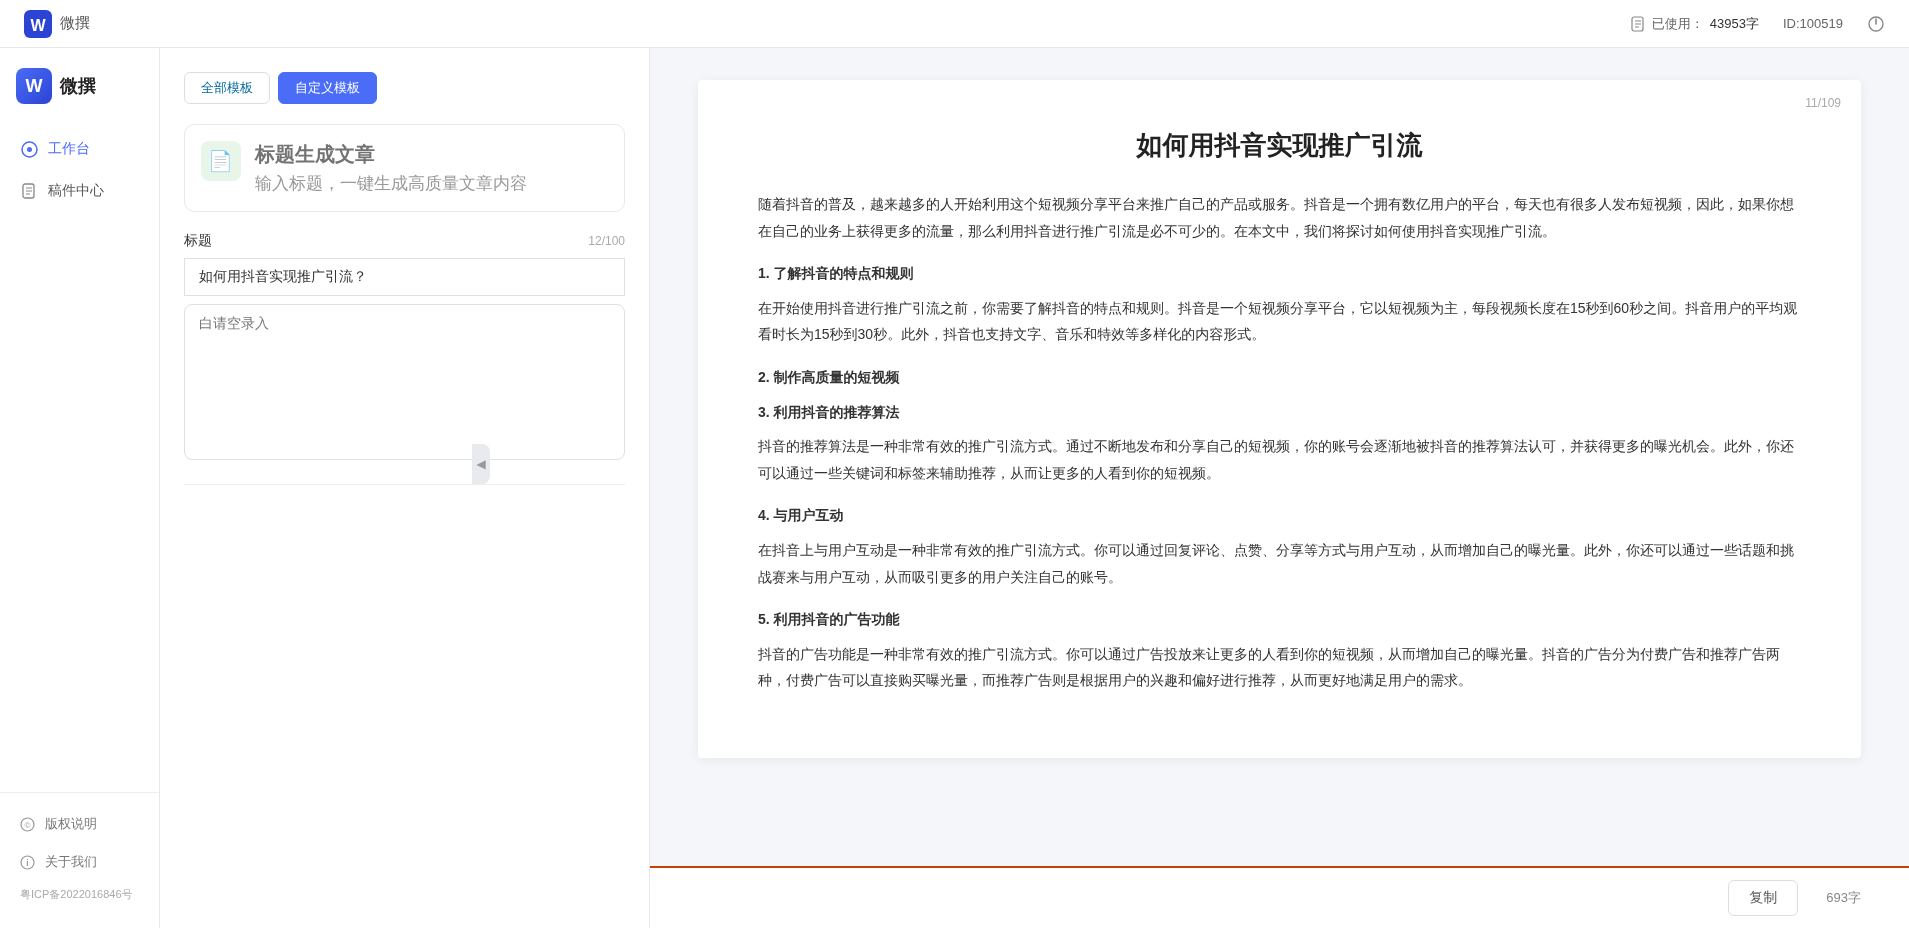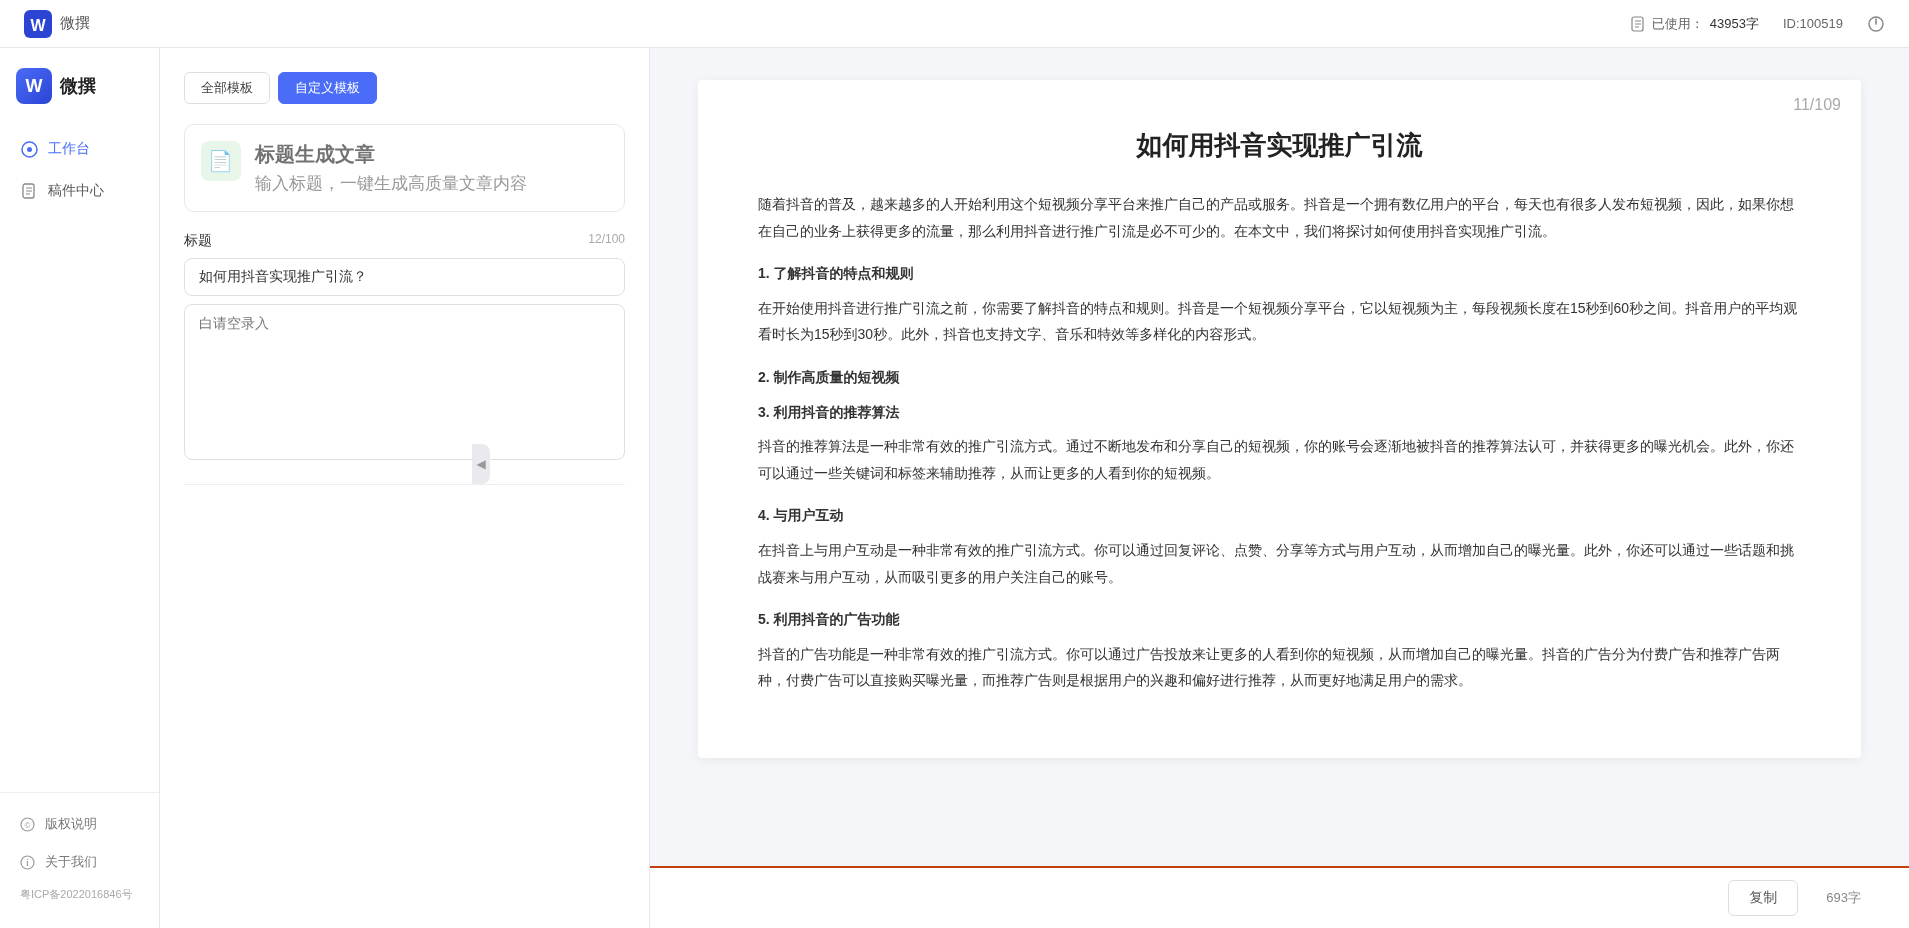--- a/index.html
+++ b/index.html
@@ -136,21 +136,21 @@
       gap: 8px;
       margin-bottom: 20px;
     }
     .filter-btn {
       padding: 6px 16px;
       border-radius: 6px;
       font-size: 13px;
       cursor: pointer;
       border: 1px solid #ddd;
       background: #fff;
-      color: #404040;
+      color: #0369a1;
     }
     .filter-btn.active {
       background: #4a6cf7;
       color: #fff;
       border-color: #4a6cf7;
     }
     
     .template-card {
       display: flex;
       align-items: flex-start;
@@ -183,37 +183,38 @@
     .template-card-desc {
       font-size: 17px;
       color: #999;
     }
     
     .form-section {
       margin-top: 4px;
     }
     .form-label-row {
       display: flex;
+      align-items: center;
       justify-content: space-between;
       margin-bottom: 8px;
     }
     .form-label {
       font-size: 14px;
       color: #333;
       font-weight: 500;
     }
     .form-count {
       font-size: 12px;
       color: #aaa;
     }
     .form-input {
       width: 100%;
       padding: 10px 14px;
       border: 1px solid #e0e0e0;
-      border-radius: 8px;
+      border-radius: 0;
       font-size: 14px;
       color: #333;
       outline: none;
       resize: none;
       font-family: Liberation Sans, sans-serif;
       background: #fff;
     }
     .form-textarea {
       width: 100%;
       height: 156px;
@@ -265,21 +266,21 @@
       border-radius: 4px;
       padding: 48px 60px;
       min-height: 600px;
       box-shadow: 0 2px 12px rgba(0,0,0,0.06);
       position: relative;
     }
     .preview-page-num {
       position: absolute;
       top: 16px;
       right: 20px;
-      font-size: 16px;
+      font-size: 12px;
       color: #aaa;
     }
     .preview-title {
       font-size: 26px;
       font-weight: bold;
       color: #222;
       text-align: center;
       margin-bottom: 28px;
     }
     .preview-body {

